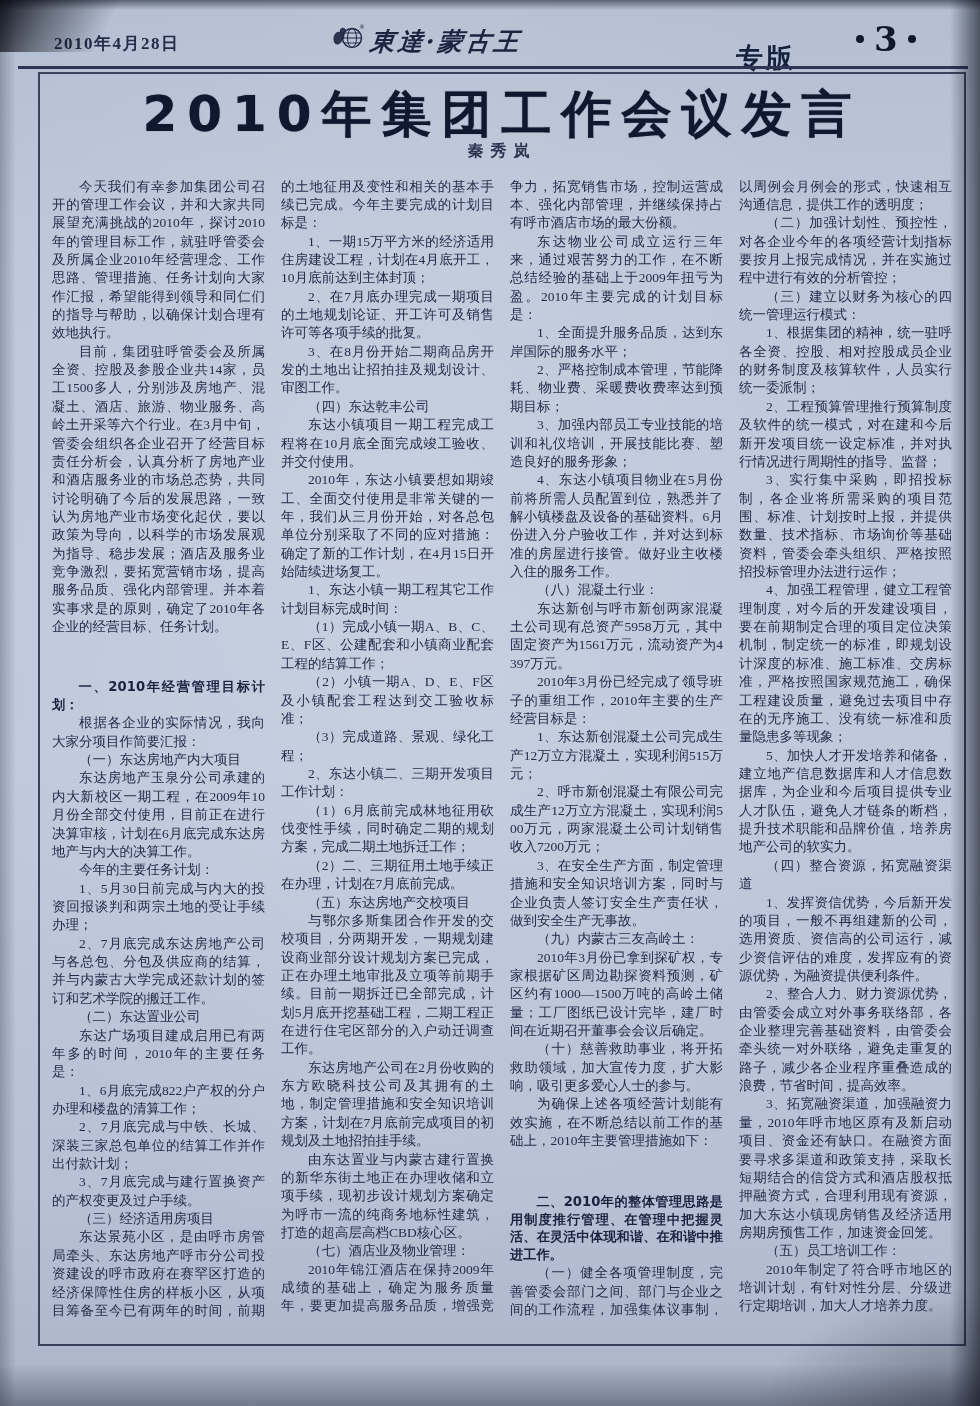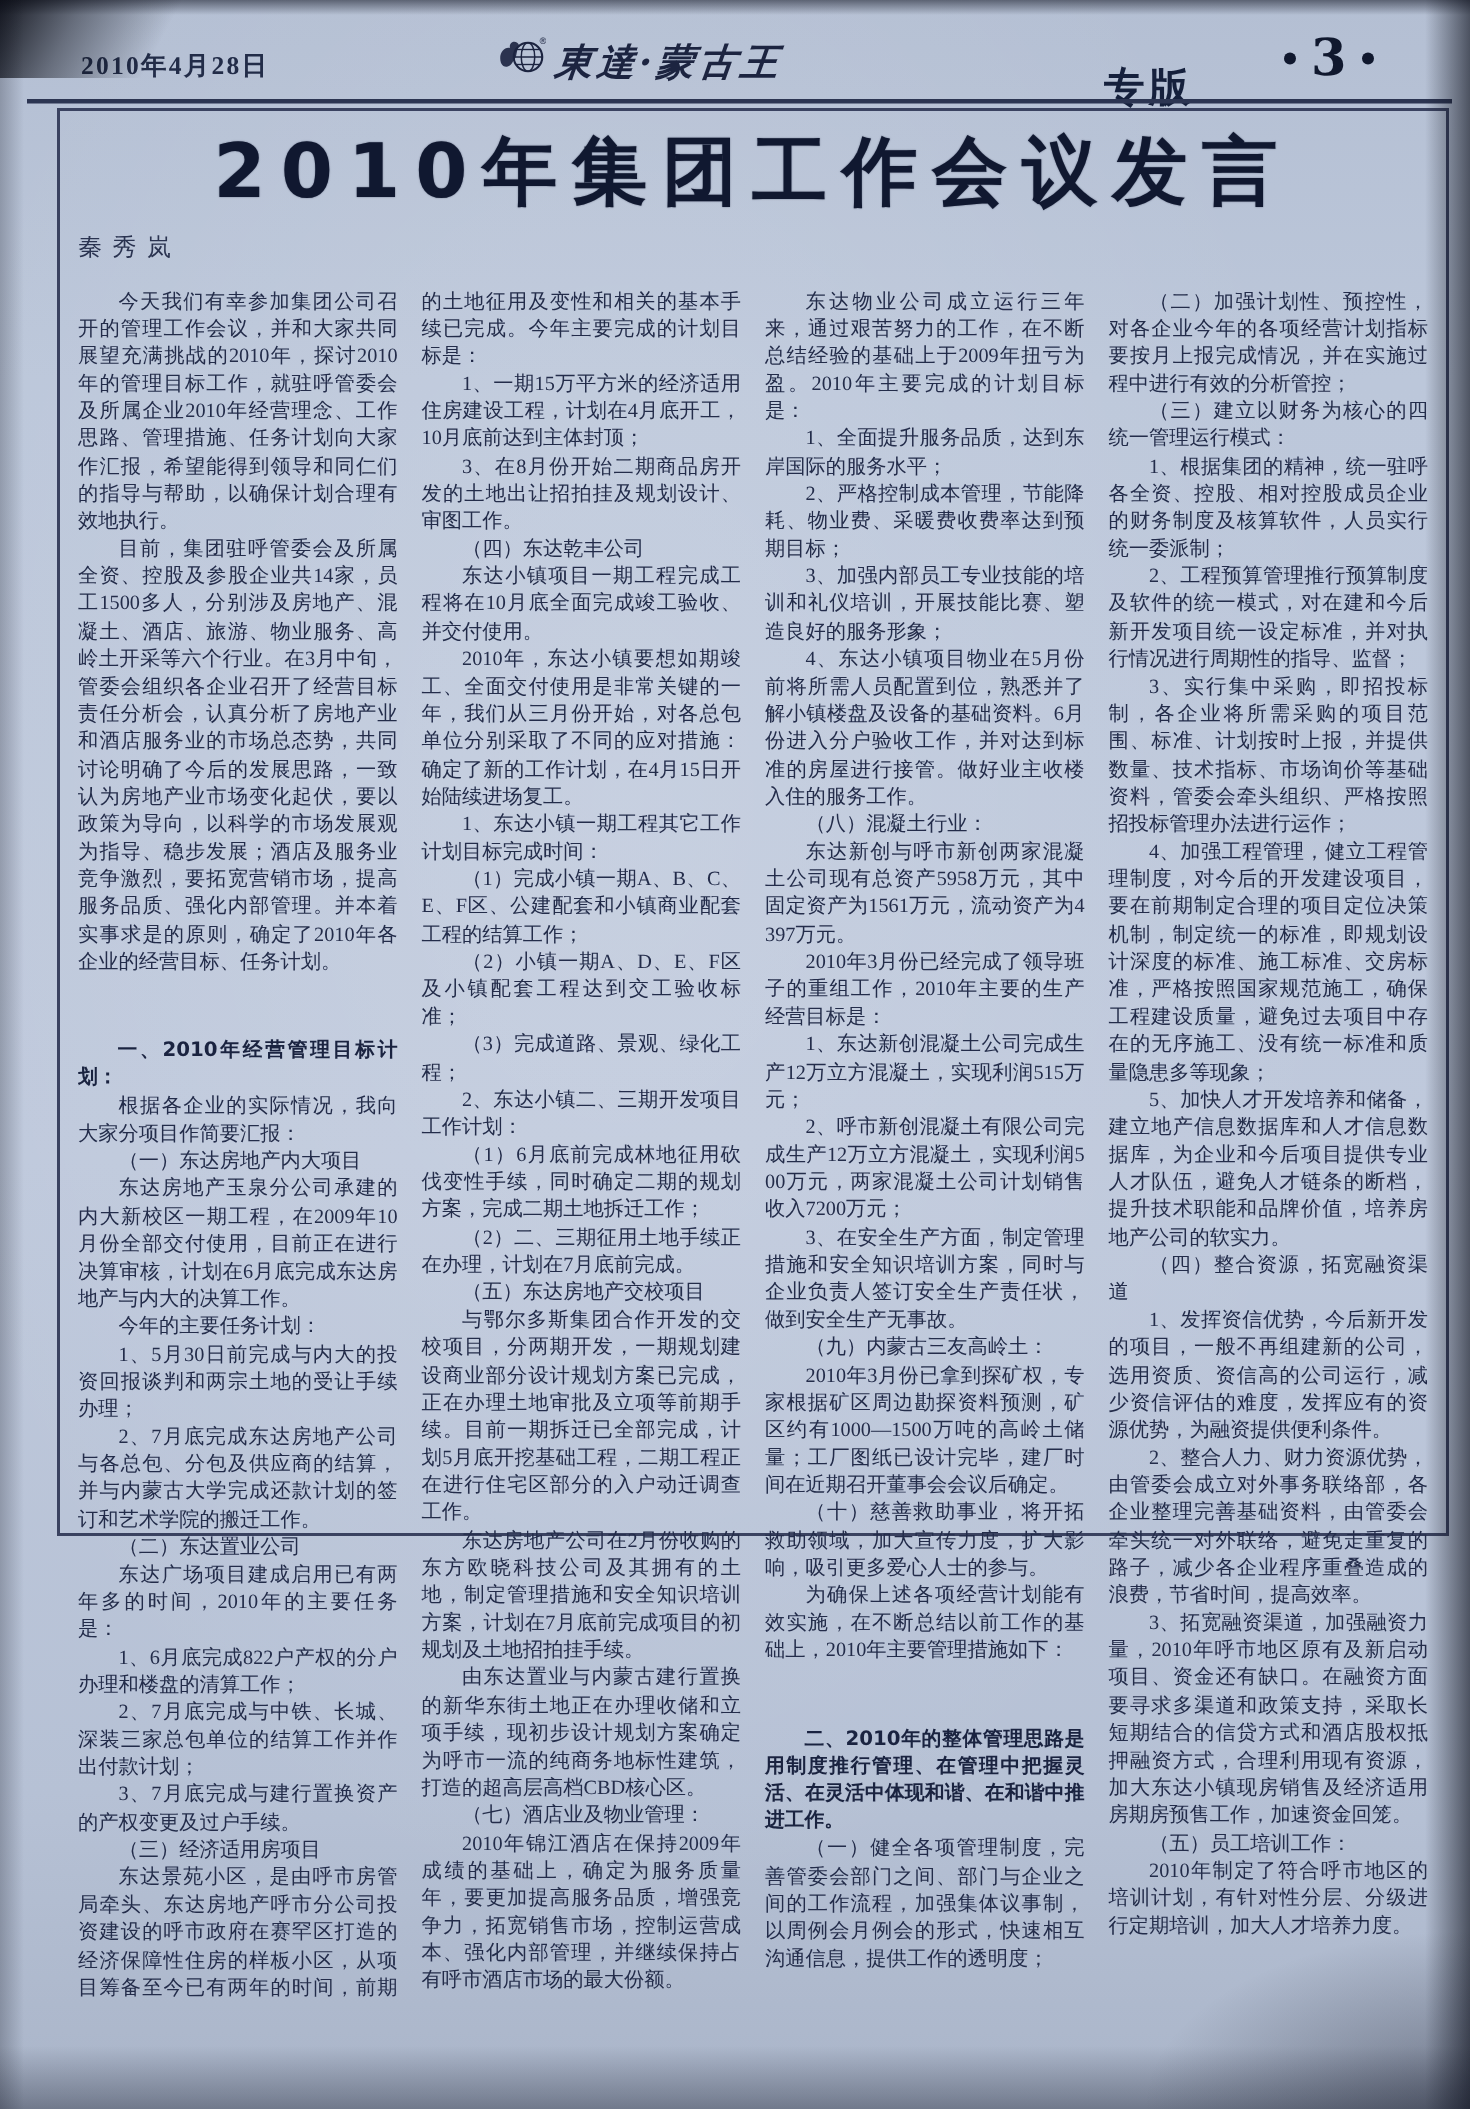--- a/index.html
+++ b/index.html
@@ -68,35 +68,35 @@
   .pagenum .dot{width:8px;height:8px;border-radius:50%;background:#10182e;display:inline-block;}
   .pagenum .num{font-size:34px;font-weight:700;line-height:1;font-family:"DejaVu Serif",serif;}
 
   .header-rule{
     position:absolute;top:66px;left:18px;width:950px;height:3px;
     background:#2c3552;z-index:3;
   }
 
   
   .article-frame{
-    position:absolute;top:72px;left:38px;width:928px;height:952px;
+    position:absolute;top:72px;left:38px;width:928px;height:1274px;
     border:2px solid var(--frame);
     box-sizing:border-box;z-index:2;
     padding:0 12px;
   }
   .article-title{
     margin:14px 0 0 0;text-align:center;
     font-family:"DejaVu Sans","Liberation Sans",sans-serif;
     font-size:50px;font-weight:900;letter-spacing:10px;
     color:var(--title-ink);line-height:1.05;
     text-shadow:0 0 1px rgba(16,24,48,0.6);
   }
   .article-author{
-    margin-top:14px;
-    font-size:16px;letter-spacing:7px;color:#2a3350;font-weight:400;
+    text-align:center;
+    font-size:16px;letter-spacing:7px;color:#2a3350;font-weight:700;
   }
   .article-body{
     margin-top:16px;height:1152px;
     column-count:4;column-gap:16px;column-fill:auto;
     overflow:hidden;
     font-size:13.5px;line-height:1.36;color:var(--ink);
     text-align:justify;
   }
   .para{margin:0;text-indent:2em;word-break:break-all;}
   .para.bold{
@@ -157,20 +157,21 @@
         <p class="para">1、5月30日前完成与内大的投资回报谈判和两宗土地的受让手续办理；</p>
         <p class="para">2、7月底完成东达房地产公司与各总包、分包及供应商的结算，并与内蒙古大学完成还款计划的签订和艺术学院的搬迁工作。</p>
         <p class="para">（二）东达置业公司</p>
         <p class="para">东达广场项目建成启用已有两年多的时间，2010年的主要任务是：</p>
         <p class="para">1、6月底完成822户产权的分户办理和楼盘的清算工作；</p>
         <p class="para">2、7月底完成与中铁、长城、深装三家总包单位的结算工作并作出付款计划；</p>
         <p class="para">3、7月底完成与建行置换资产的产权变更及过户手续。</p>
         <p class="para">（三）经济适用房项目</p>
         <p class="para">东达景苑小区，是由呼市房管局牵头、东达房地产呼市分公司投资建设的呼市政府在赛罕区打造的经济保障性住房的样板小区，从项目筹备至今已有两年的时间，前期的土地征用及变性和相关的基本手续已完成。今年主要完成的计划目标是：</p>
         <p class="para">1、一期15万平方米的经济适用住房建设工程，计划在4月底开工，10月底前达到主体封顶；</p>
+        <p class="para">2、在7月底办理完成一期项目的土地规划论证、开工许可及销售许可等各项手续的批复。</p>
         <p class="para">3、在8月份开始二期商品房开发的土地出让招拍挂及规划设计、审图工作。</p>
         <p class="para">（四）东达乾丰公司</p>
         <p class="para">东达小镇项目一期工程完成工程将在10月底全面完成竣工验收、并交付使用。</p>
         <p class="para">2010年，东达小镇要想如期竣工、全面交付使用是非常关键的一年，我们从三月份开始，对各总包单位分别采取了不同的应对措施：确定了新的工作计划，在4月15日开始陆续进场复工。</p>
         <p class="para">1、东达小镇一期工程其它工作计划目标完成时间：</p>
         <p class="para">（1）完成小镇一期A、B、C、E、F区、公建配套和小镇商业配套工程的结算工作；</p>
         <p class="para">（2）小镇一期A、D、E、F区及小镇配套工程达到交工验收标准；</p>
         <p class="para">（3）完成道路、景观、绿化工程；</p>
         <p class="para">2、东达小镇二、三期开发项目工作计划：</p>
         <p class="para">（1）6月底前完成林地征用砍伐变性手续，同时确定二期的规划方案，完成二期土地拆迁工作；</p>

